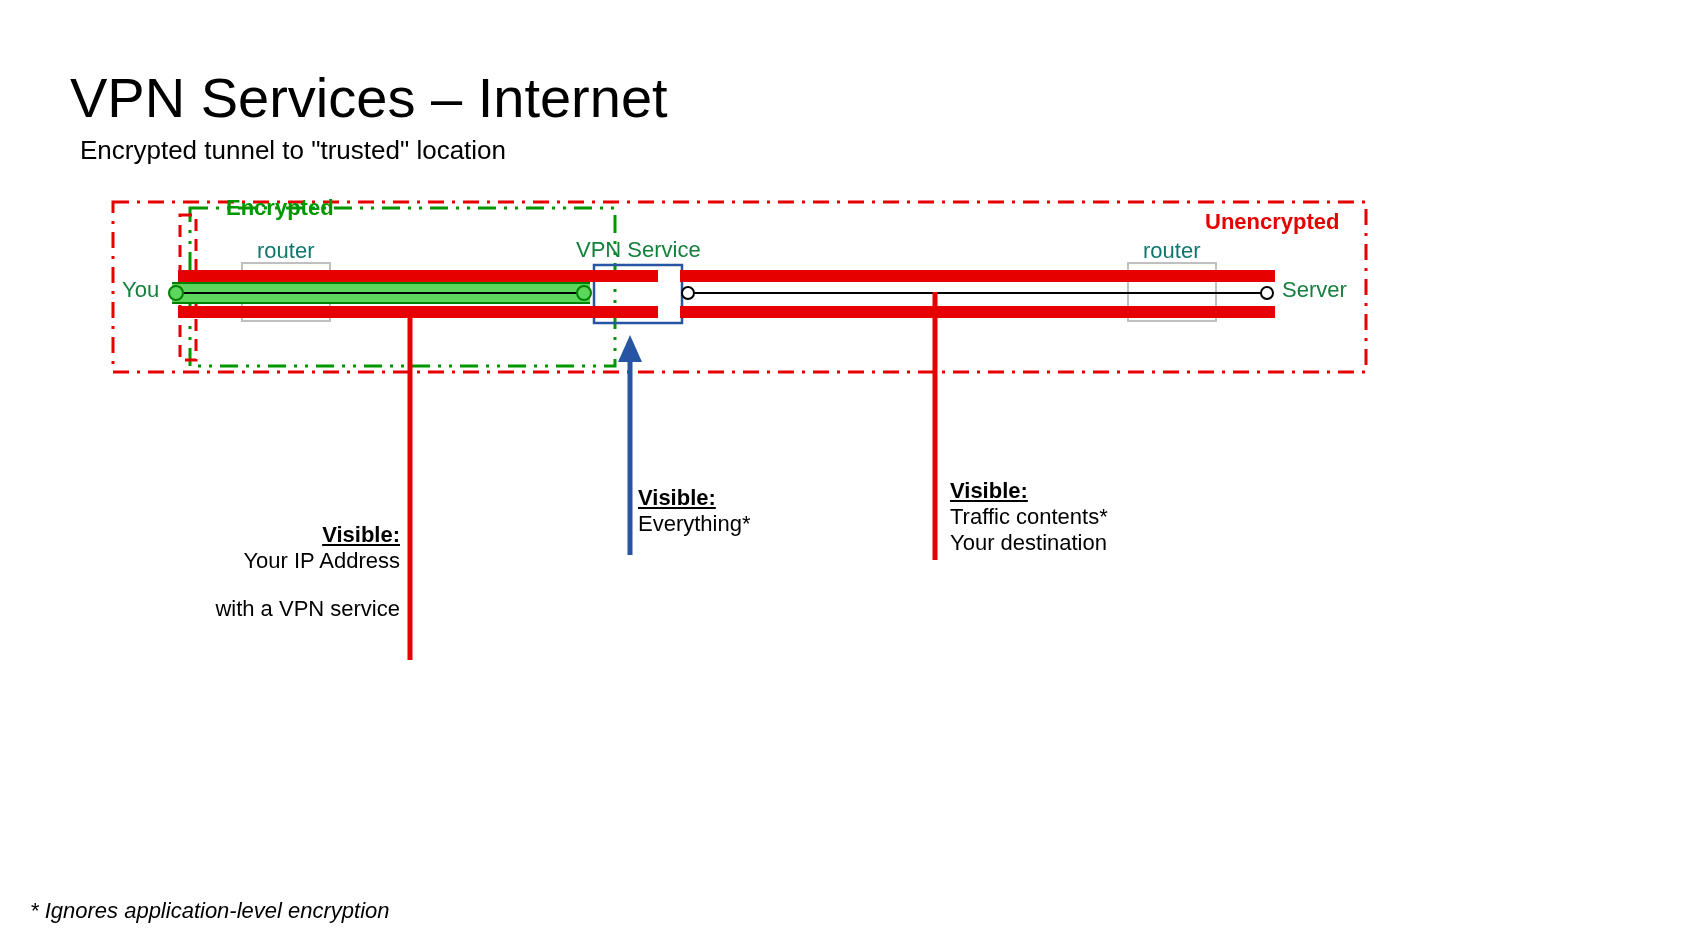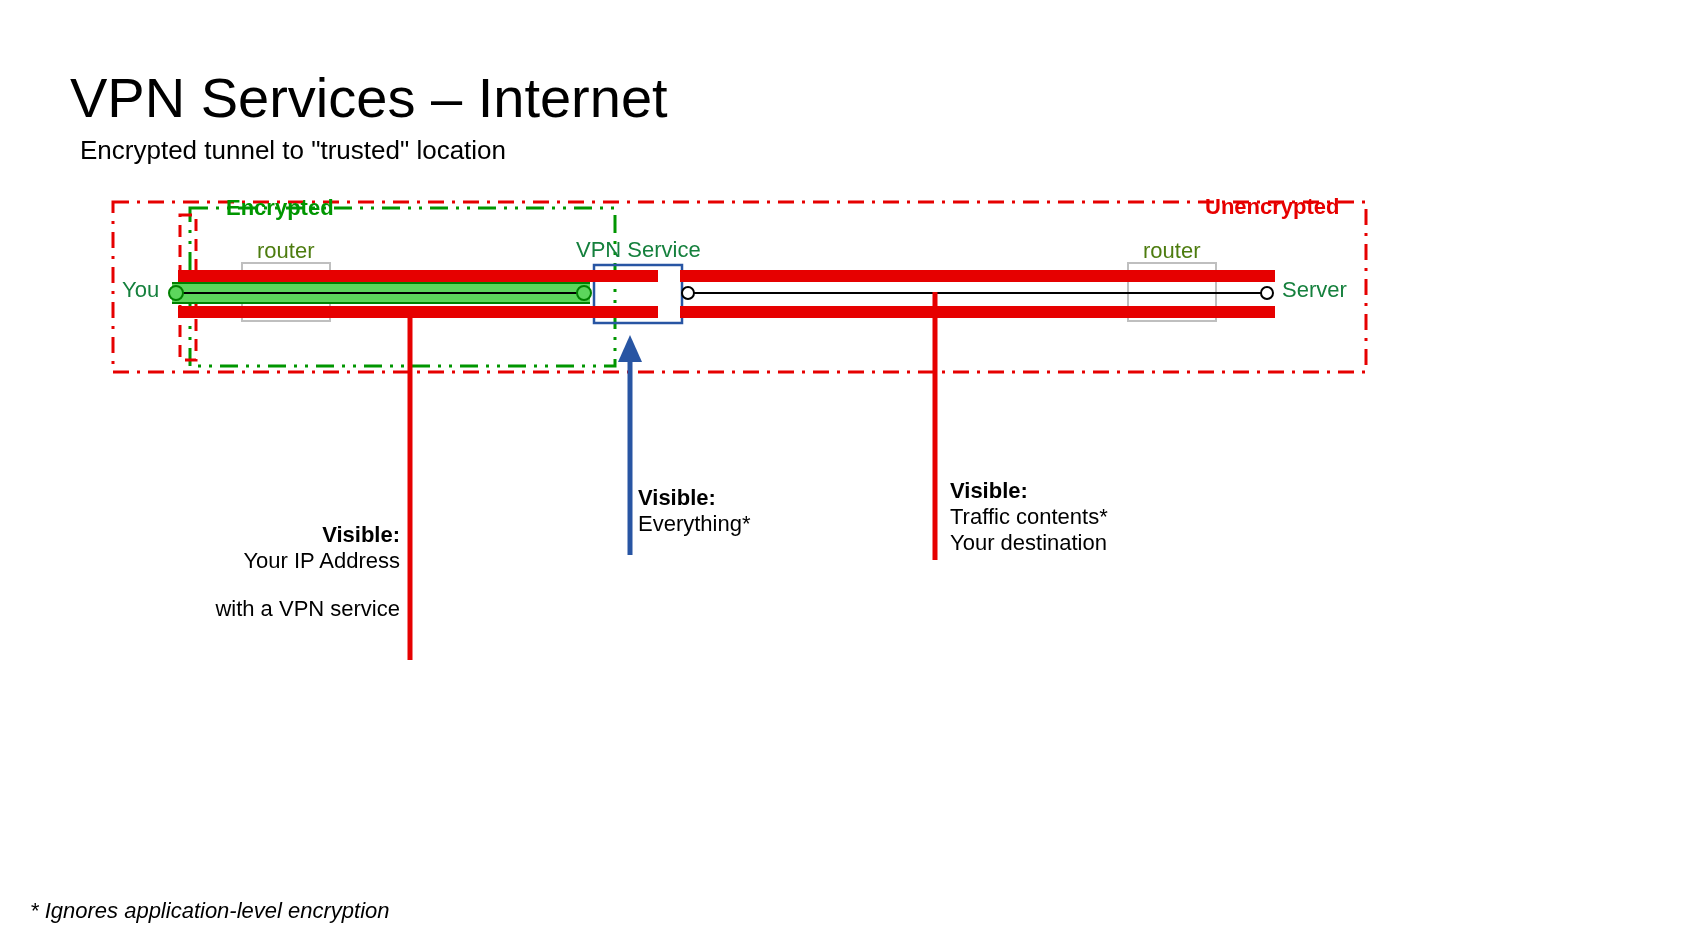--- a/index.html
+++ b/index.html
@@ -31,35 +31,36 @@
       top: 0;
       width: 1687px;
       height: 949px;
     }
     .label {
       position: absolute;
       font-size: 22px;
       color: #15803d;
     }
     .router-label {
-      color: #4d7c0f;
+      color: #0f766e;
       font-size: 22px;
     }
     .encrypted-label {
       color: #009600;
       font-weight: bold;
       font-size: 22px;
     }
     .unencrypted-label {
       color: #e60000;
       font-weight: bold;
       font-size: 22px;
     }
     .visible-header {
       font-weight: bold;
+      text-decoration: underline;
       font-size: 22px;
       color: #000;
     }
     .visible-body {
       font-size: 22px;
       color: #000;
     }
     .footnote {
       position: absolute;
       left: 30px;
@@ -122,21 +123,21 @@
 
   <line x1="935" y1="292" x2="935" y2="560" stroke="#e60000" stroke-width="5"></line>
 </svg>
 
 <div class="label" style="left:122px; top:277px;">You</div>
 <div class="label" style="left:1282px; top:277px;">Server</div>
 <div class="label router-label" style="left:257px; top:238px;">router</div>
 <div class="label router-label" style="left:1143px; top:238px;">router</div>
 <div class="label" style="left:576px; top:237px;">VPN Service</div>
 <div class="label encrypted-label" style="left:226px; top:195px;">Encrypted</div>
-<div class="label unencrypted-label" style="left:1205px; top:194px;">Unencrypted</div>
+<div class="label unencrypted-label" style="left:1205px; top:209px;">Unencrypted</div>
 
 <div class="callout-left" style="left:110px; top:522px; width:290px;">
   <div class="visible-header">Visible:</div>
   <div class="visible-body">Your IP Address</div>
   <div style="height:22px;"></div>
   <div class="visible-body">with a VPN service</div>
 </div>
 
 <div class="callout-right" style="left:638px; top:485px; width:260px;">
   <div class="visible-header">Visible:</div>

